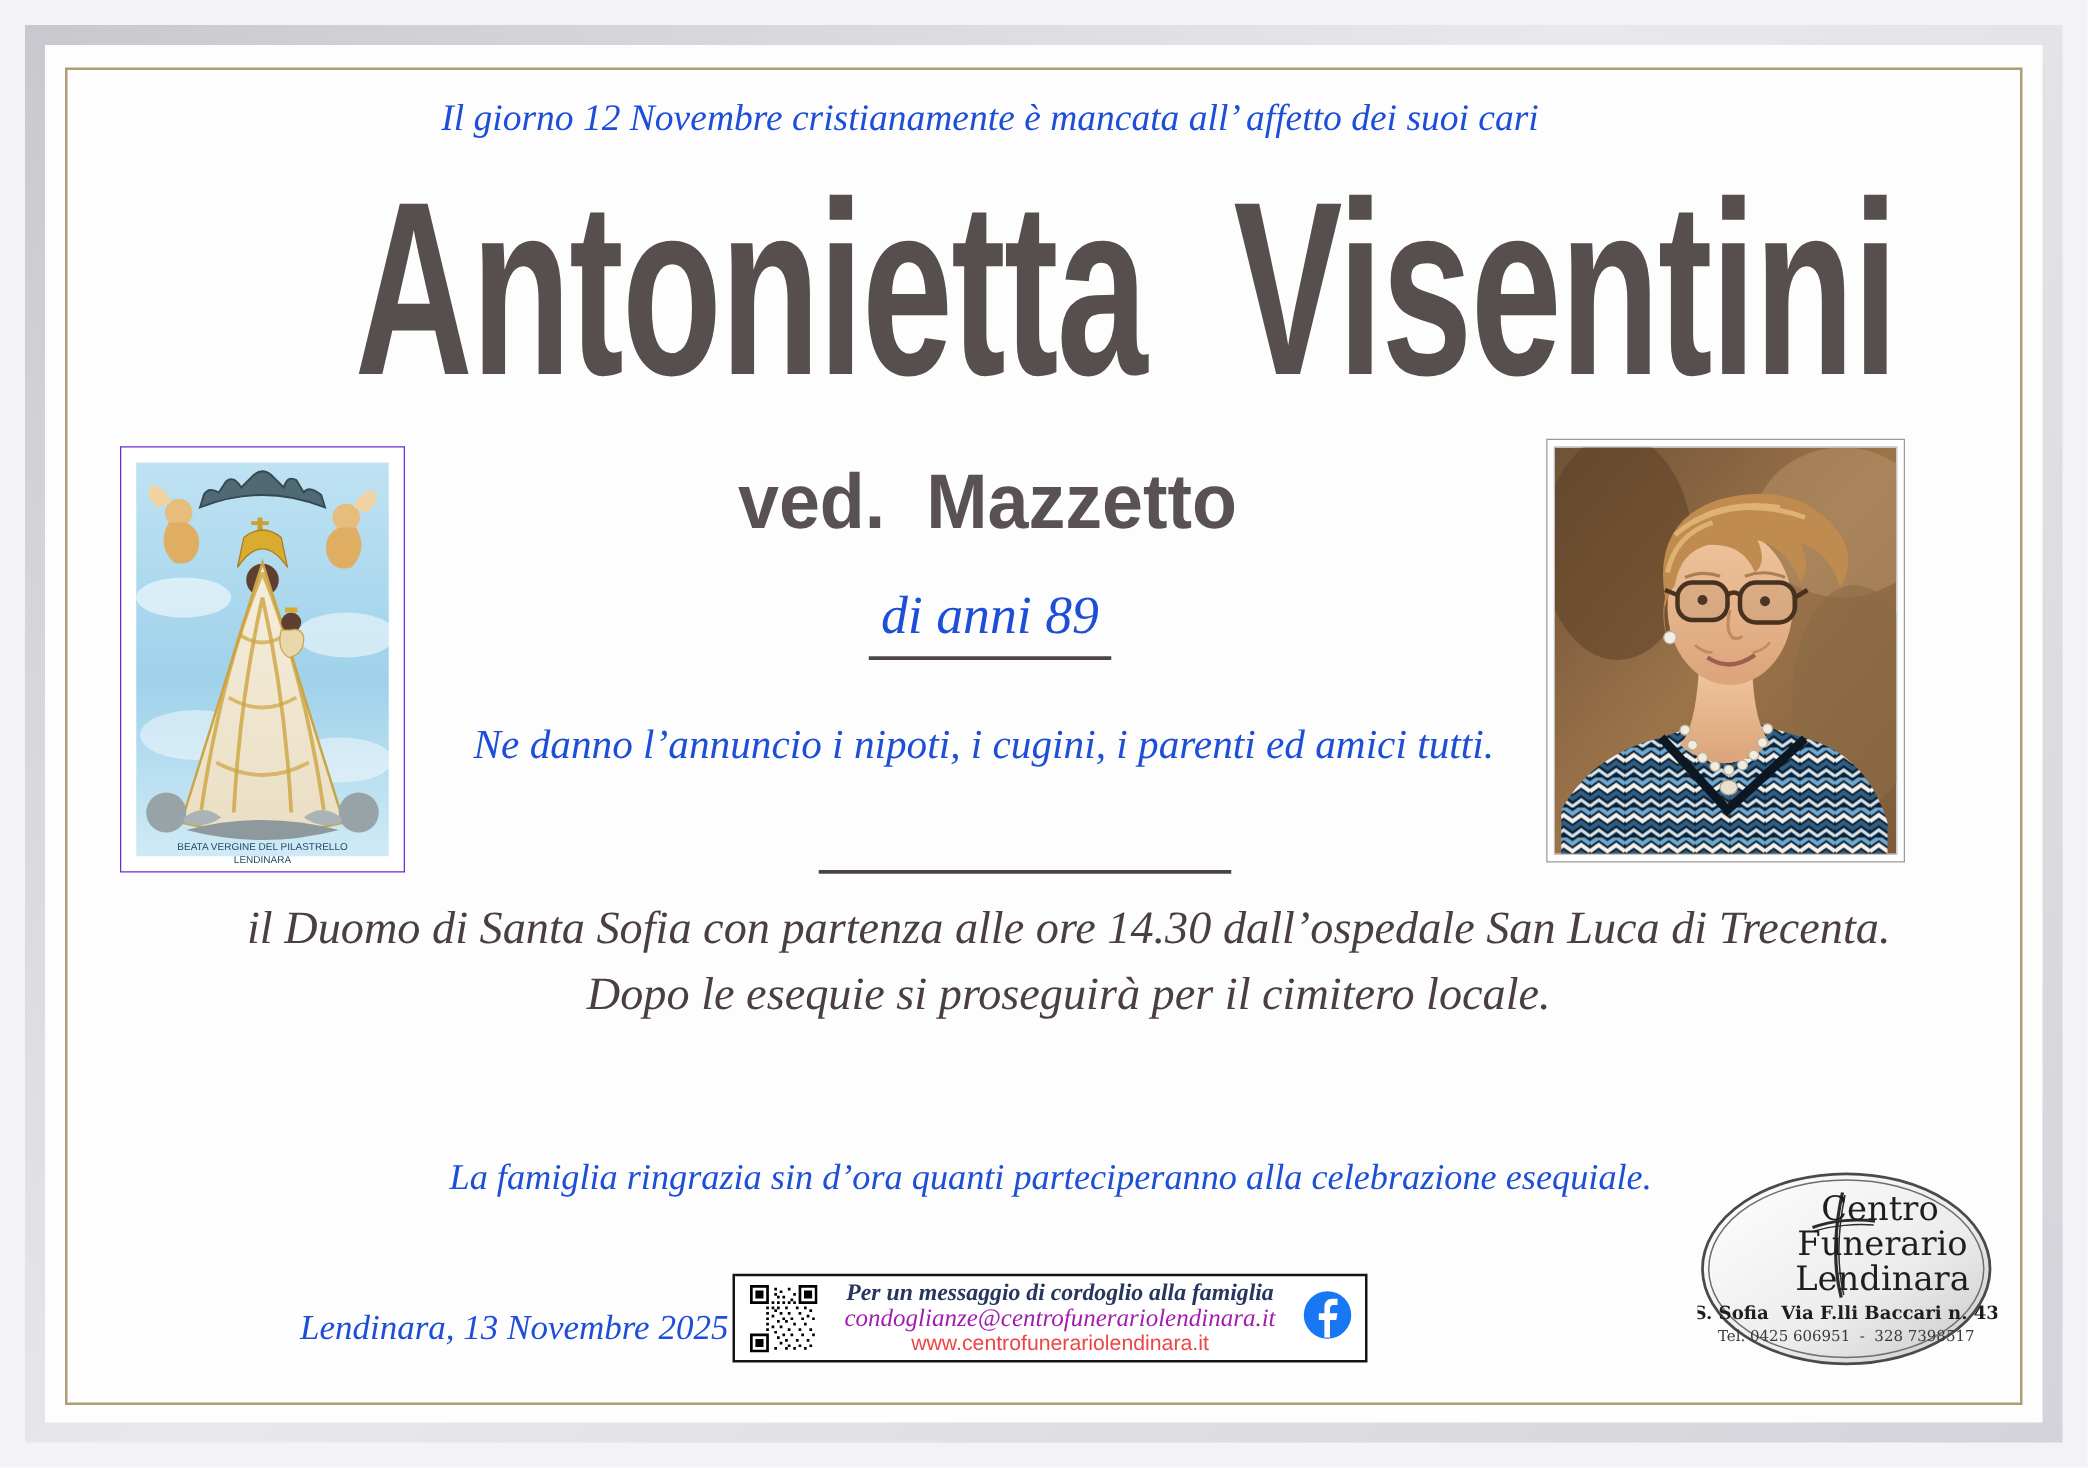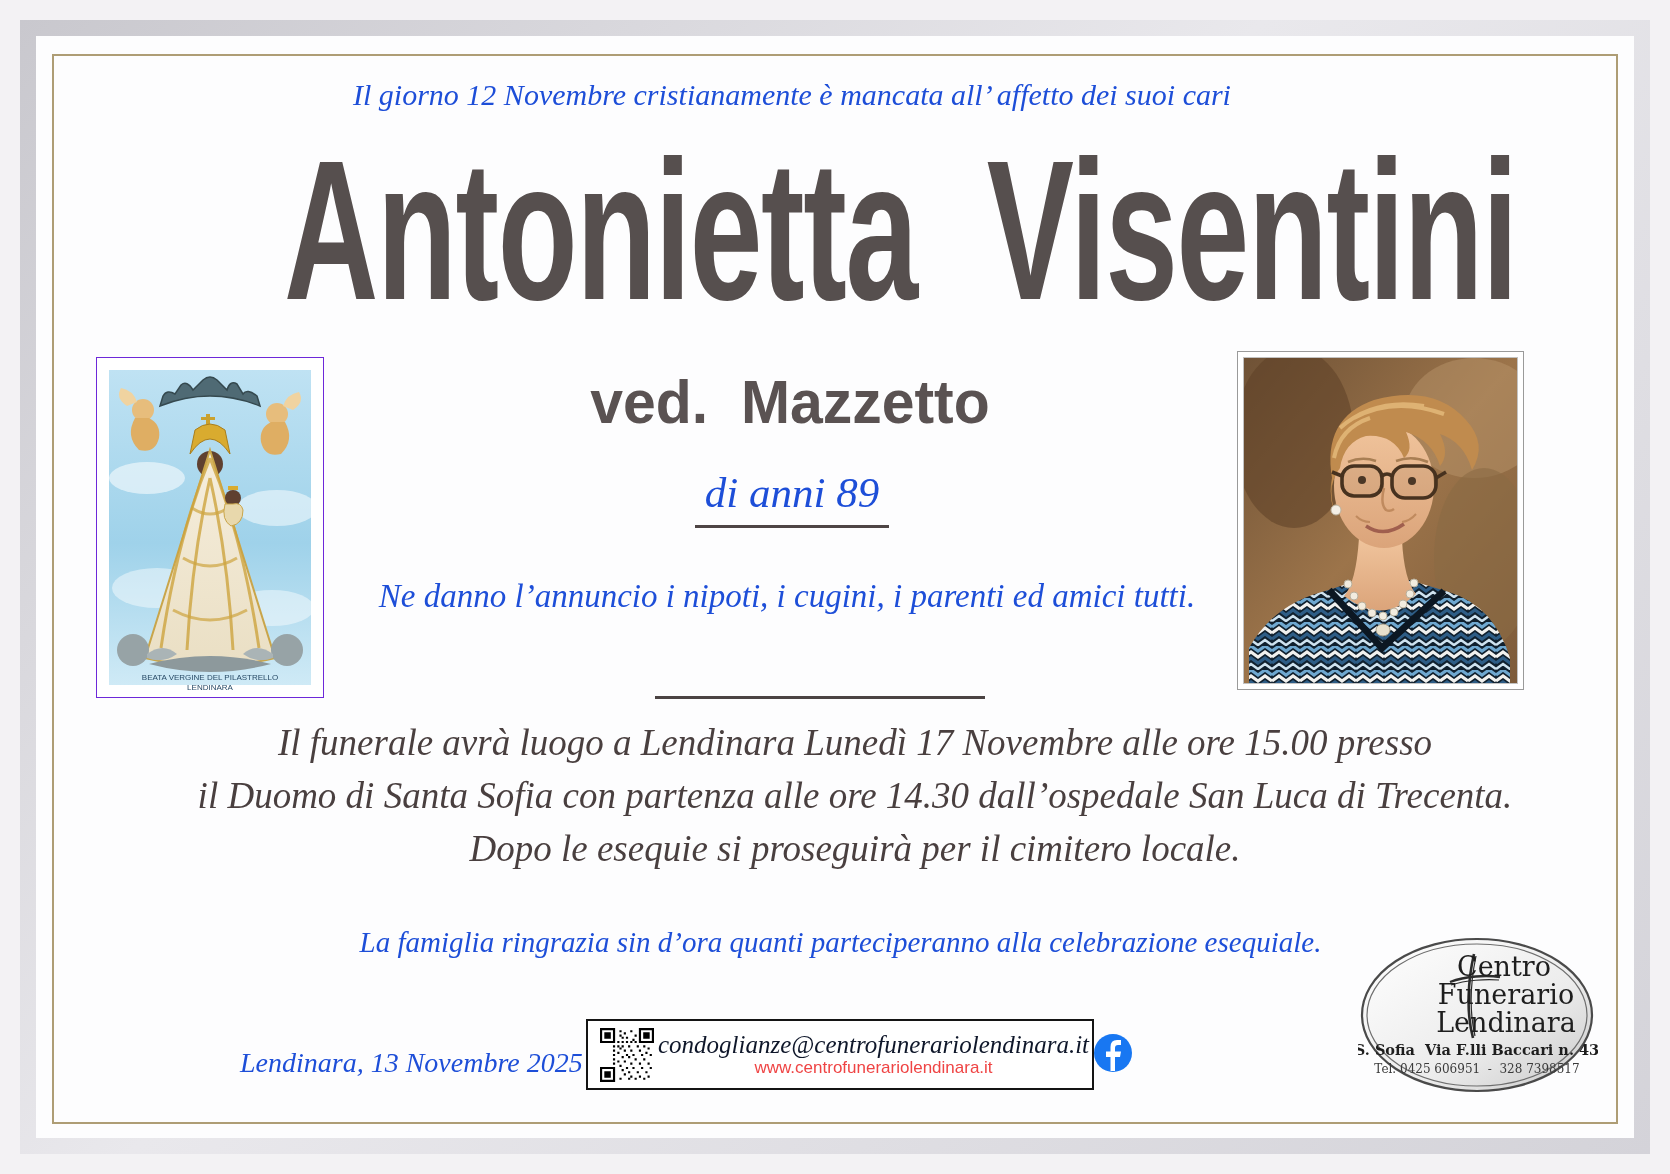--- a/index.html
+++ b/index.html
@@ -33,21 +33,21 @@
   .thanks{left:0;top:926px;width:1585px;font-size:29px;margin-left:48px;}
   .pdate{left:240px;top:1047px;font-size:28px;}
 
   .cbox{
     left:586px;top:1019px;width:508px;height:71px;border:2px solid #141414;background:#fff;
     display:flex;align-items:center;box-sizing:border-box;
   }
   .cbox .qr{margin-left:12px;flex:0 0 auto;}
   .cmid{flex:1 1 auto;text-align:center;line-height:1.05;padding:0 4px;}
   .cline1{font-family:"Liberation Serif",serif;font-style:italic;font-weight:bold;font-size:19px;color:#26365e;}
-  .cline2{font-family:"Liberation Serif",serif;font-style:italic;font-size:25px;color:#0f172a;}
+  .cline2{font-family:"Liberation Serif",serif;font-style:italic;font-size:20px;color:#a21caf;}
   .cline3{font-family:"Liberation Sans",sans-serif;font-size:17px;color:#ef4444;}
   .fbwrap{flex:0 0 auto;margin-right:10px;cursor:pointer;}
 
   .logo{left:1358px;top:936px;width:240px;height:158px;}
   .holycard{left:96px;top:357px;width:228px;height:341px;background:#fff;border:1px solid #6d28d9;box-sizing:border-box;}
   .photo{left:1237px;top:351px;width:287px;height:339px;background:#fff;border:1px solid #9a9a9a;box-sizing:border-box;padding:5px;}
   .photo svg{display:block;border:1px solid #c2c2c2;}
 </style>
 </head>
 <body>
@@ -62,21 +62,20 @@
 
 <div class="abs ctext vedname">ved.  Mazzetto</div>
 
 <div class="abs ctext serifit age"><span>di anni 89</span></div>
 
 <div class="abs ctext serifit family">Ne danno l’annuncio i nipoti, i cugini, i parenti ed amici tutti.</div>
 
 <div class="abs divider"></div>
 
 <div class="abs ctext serifit funeral">
-  <div>Il funerale avrà luogo a Lendinara Lunedì 17 Novembre alle ore 15.00 presso</div>
   <div>il Duomo di Santa Sofia con partenza alle ore 14.30 dall’ospedale San Luca di Trecenta.</div>
   <div>Dopo le esequie si proseguirà per il cimitero locale.</div>
 </div>
 
 <div class="abs ctext serifit thanks">La famiglia ringrazia sin d’ora quanti parteciperanno alla celebrazione esequiale.</div>
 
 <div class="abs serifit pdate">Lendinara, 13 Novembre 2025</div>
 
 <div class="abs holycard">
   <svg width="226" height="339" viewBox="0 0 226 339">
@@ -215,20 +214,21 @@
     <rect width="25" height="25" fill="#fff"></rect>
     <g fill="#000">
       <path d="M0 0h7v7h-7z M18 0h7v7h-7z M0 18h7v7h-7z"></path>
       <path d="M1 1h5v5h-5z M19 1h5v5h-5z M1 19h5v5h-5z" fill="#fff"></path>
       <path d="M2 2h3v3h-3z M20 2h3v3h-3z M2 20h3v3h-3z"></path>
       <path d="M8 6h1v1h-1z M10 6h1v1h-1z M12 6h1v1h-1z M14 6h1v1h-1z M16 6h1v1h-1z M6 8h1v1h-1z M6 10h1v1h-1z M6 12h1v1h-1z M6 14h1v1h-1z M6 16h1v1h-1z"></path>
       <path d="M9 1h1v1h-1z M11 2h1v1h-1z M14 1h1v1h-1z M16 3h1v1h-1z M9 3h1v1h-1z M12 4h1v1h-1z M10 4h1v1h-1z M15 5h1v1h-1z M8 8h1v1h-1z M10 8h1v1h-1z M13 8h1v1h-1z M17 8h1v1h-1z M20 8h1v1h-1z M22 9h1v1h-1z M9 9h1v1h-1z M11 10h1v1h-1z M14 10h1v1h-1z M18 10h1v1h-1z M21 11h1v1h-1z M8 11h1v1h-1z M12 12h1v1h-1z M15 12h1v1h-1z M19 12h1v1h-1z M23 12h1v1h-1z M10 13h1v1h-1z M13 13h1v1h-1z M16 14h1v1h-1z M20 14h1v1h-1z M8 15h1v1h-1z M11 15h1v1h-1z M14 16h1v1h-1z M18 16h1v1h-1z M22 16h1v1h-1z M9 17h1v1h-1z M12 18h1v1h-1z M15 18h1v1h-1z M19 18h1v1h-1z M23 18h1v1h-1z M10 19h1v1h-1z M13 20h1v1h-1z M17 20h1v1h-1z M21 20h1v1h-1z M11 21h1v1h-1z M14 22h1v1h-1z M18 22h1v1h-1z M22 22h1v1h-1z M9 23h1v1h-1z M13 23h1v1h-1z M16 23h1v1h-1z M20 23h1v1h-1z"></path>
     </g>
   </svg>
   <div class="cmid">
+    <div class="cline1">Per un messaggio di cordoglio alla famiglia</div>
     <div class="cline2">condoglianze@centrofunerariolendinara.it</div>
     <div class="cline3">www.centrofunerariolendinara.it</div>
   </div>
   <div class="fbwrap">
     <svg width="40" height="40" viewBox="0 0 40 40">
       <circle cx="20" cy="20" r="19" fill="#1877f2"></circle>
       <path d="M22 38 L22 24 L27 24 L28 18.5 L22 18.5 L22 15 Q22 12 25 12 L28 12 L28 7 L24 7 Q17.5 7 17.5 14 L17.5 18.5 L13 18.5 L13 24 L17.5 24 L17.5 38 Z" fill="#ffffff"></path>
     </svg>
   </div>
 </div>

